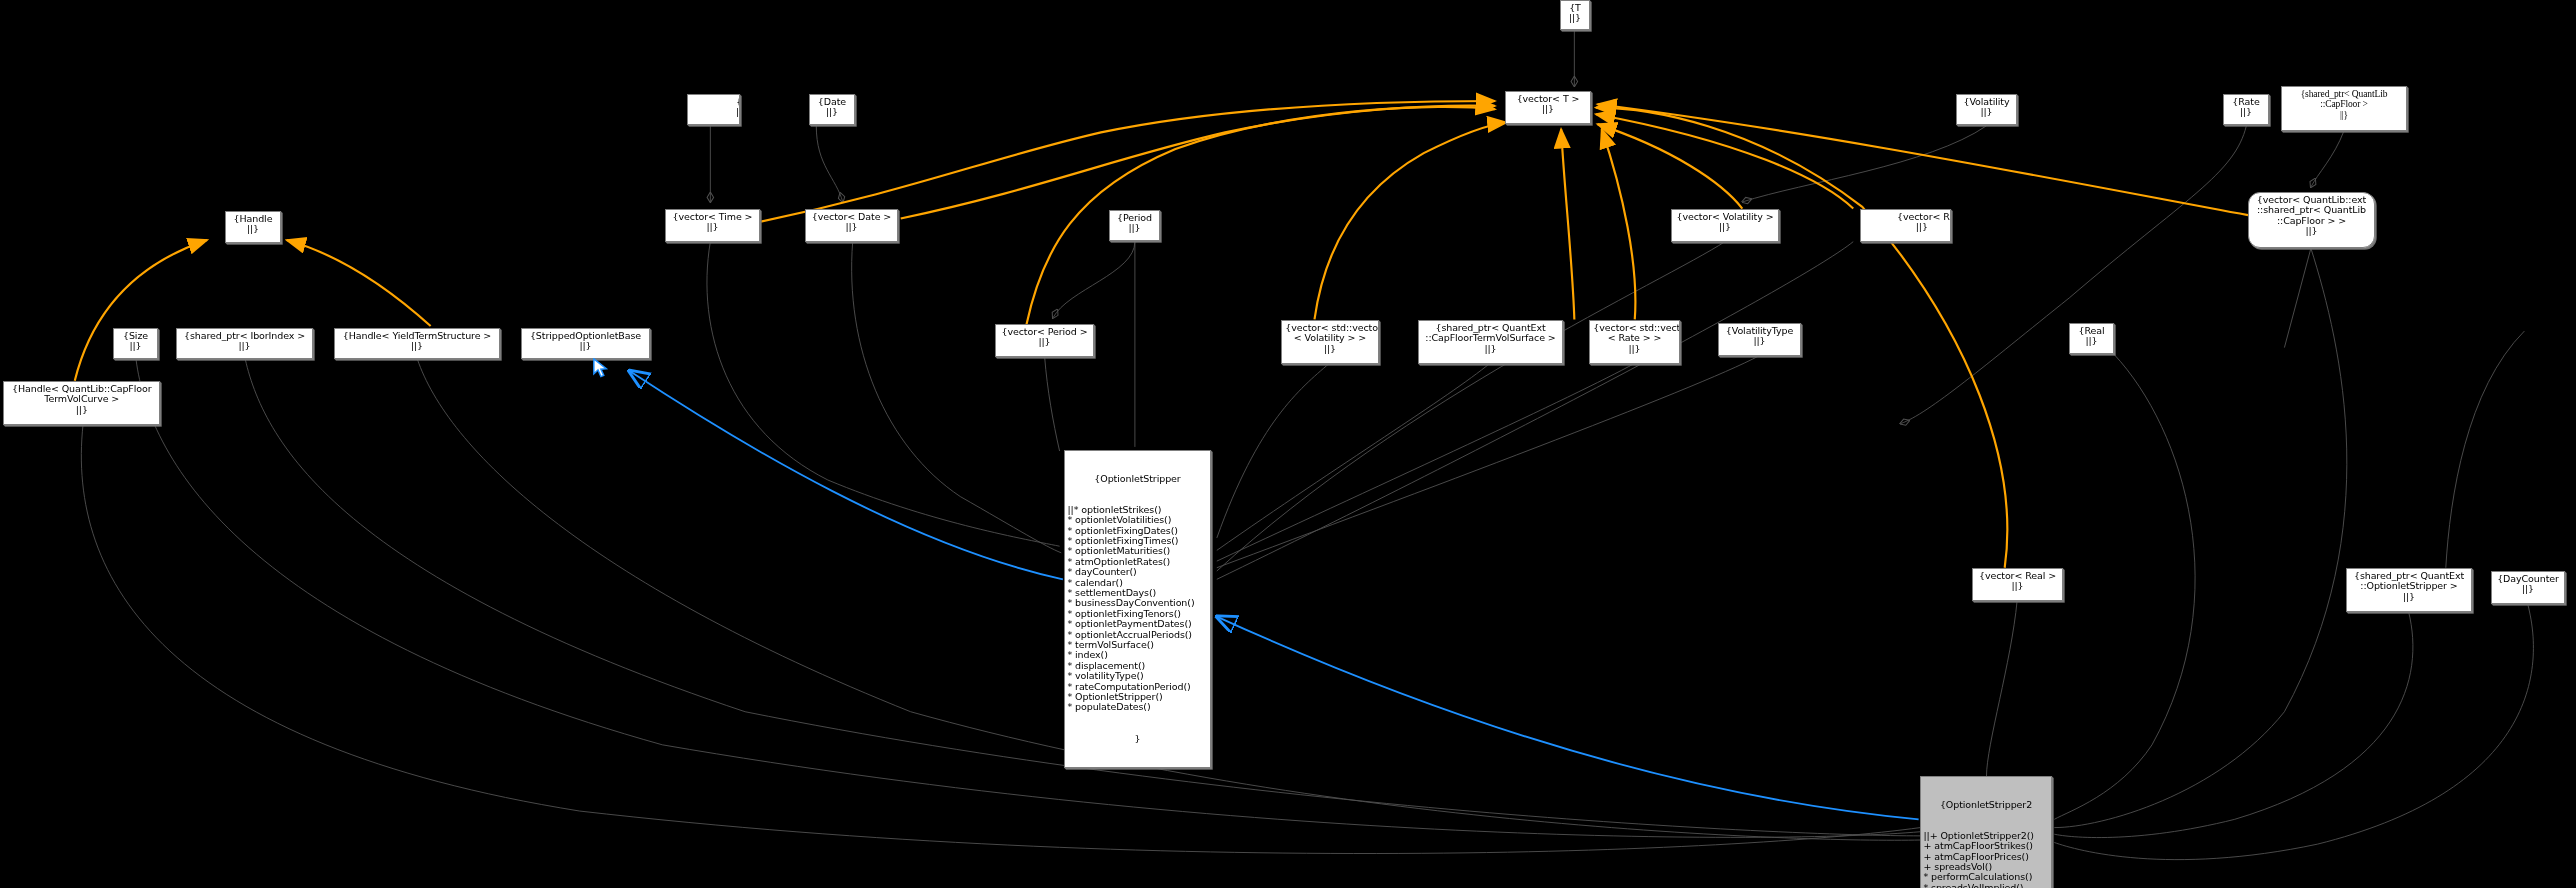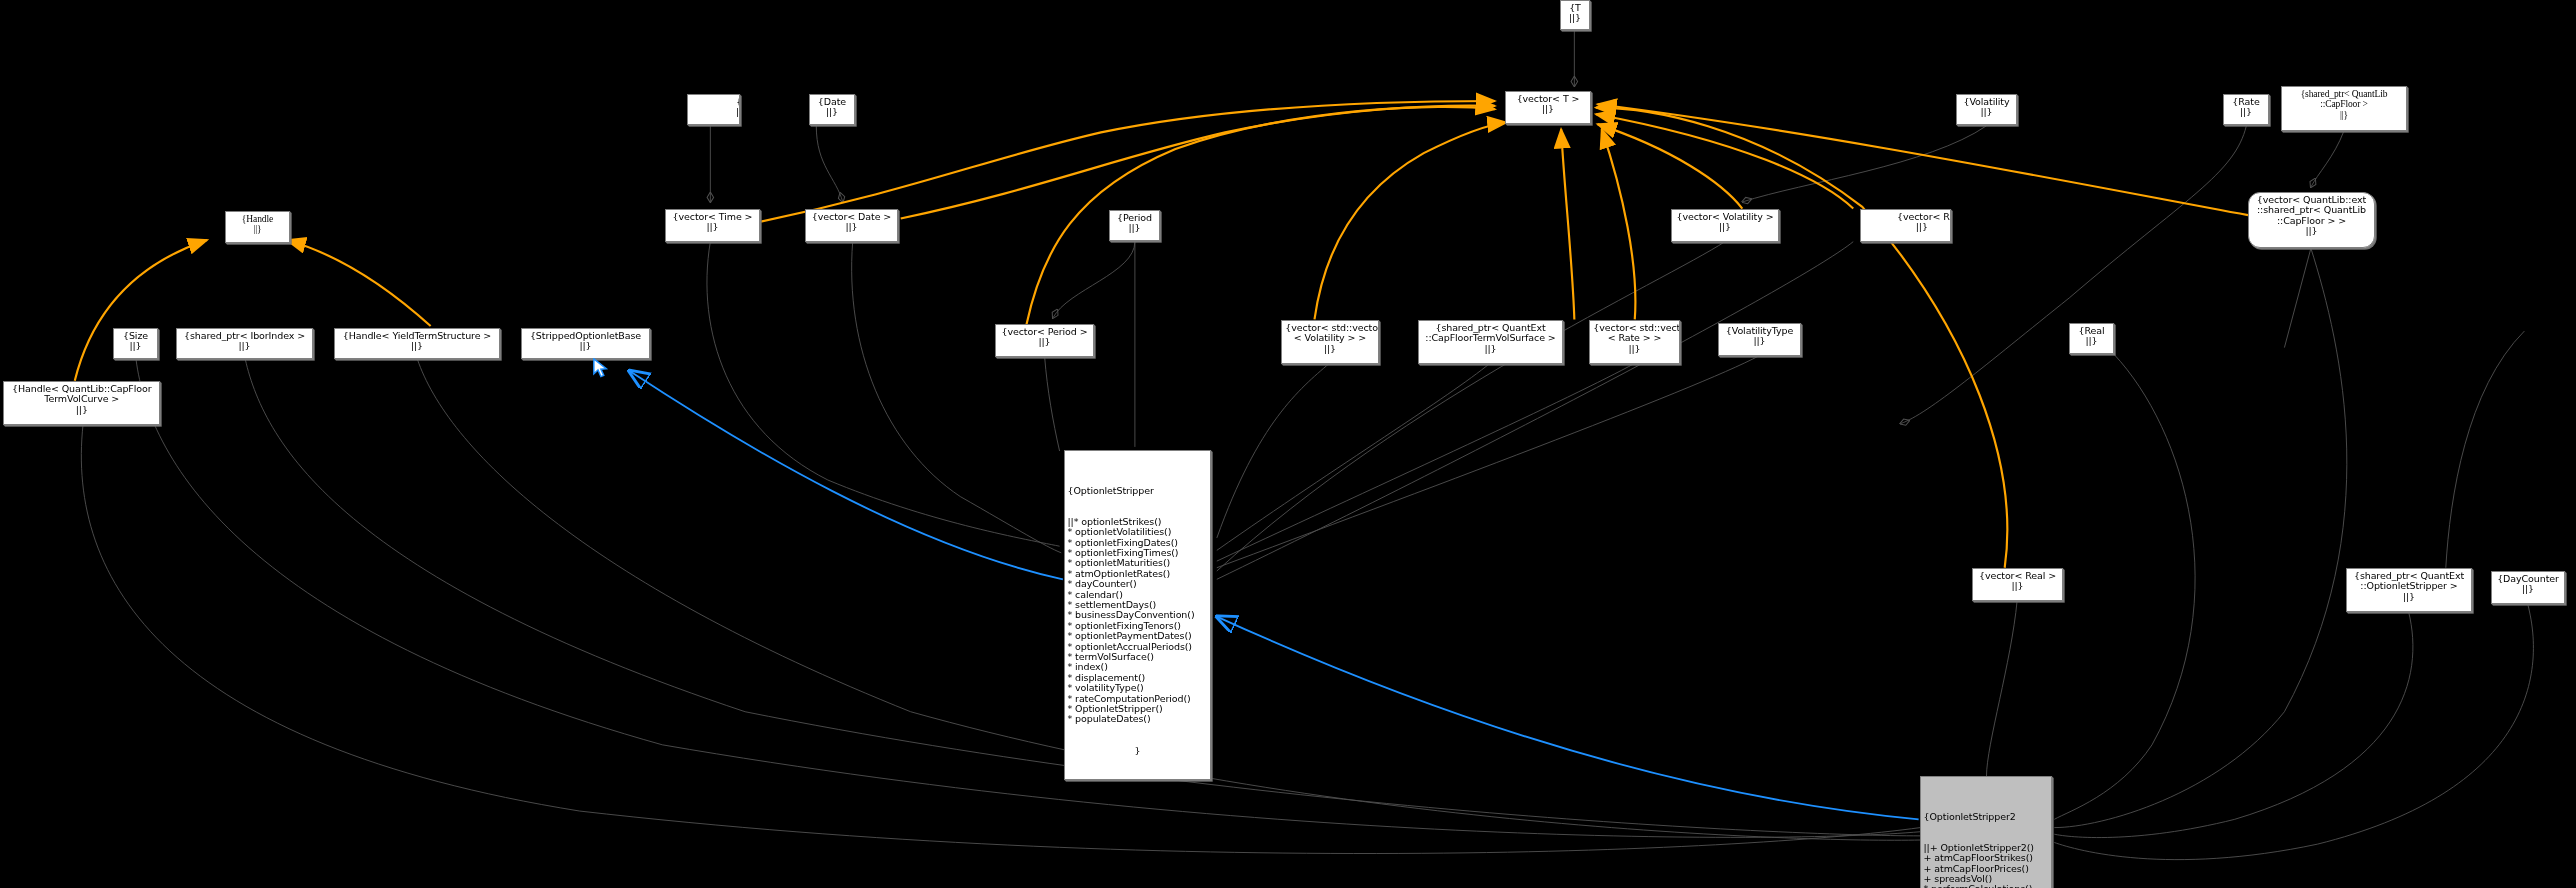--- a/index.html
+++ b/index.html
@@ -21,21 +21,21 @@
     padding:1.7px 3.3px 1.7px 3.3px;
     white-space:pre;
     z-index:5;
     overflow:hidden;
   }
   .node.shaded{background:#bfbfbf;}
   .node .ttl{display:block;}
   .node .members{display:block;text-align:left;}
   .node .brace{display:block;text-align:center;}
   .bigclass{ text-align:left; padding:1.7px 2.5px; }
-  .bigclass .ttl{text-align:left;display:block;margin-top:12px;}
+  .bigclass .ttl{text-align:center;display:block;}
   .bigclass .brace{text-align:center;display:block;}
   .cursor{position:absolute;z-index:30;}
 </style>
 </head>
 <body>
 
 <div id="canvas">
   <svg id="edges" viewBox="0 0 3112 1073">
     <defs>
       <marker id="oarrow" markerWidth="10" markerHeight="10" refX="9" refY="4" orient="auto">
@@ -119,21 +119,21 @@
 ||}</span></div>
       <div class="node" style="left: 2281px; top: 86px; width: 126px; min-height: 45px; font-family: Liberation Serif, serif;"><span>{shared_ptr&lt; QuantLib
 ::CapFloor &gt;
 ||}</span></div>
       <div class="node" style="left: 665px; top: 209px; width: 95px; min-height: 33px;"><span>{vector&lt; Time &gt;
 ||}</span></div>
       <div class="node" style="left: 805px; top: 209px; width: 93px; min-height: 33px;"><span>{vector&lt; Date &gt;
 ||}</span></div>
       <div class="node" style="left: 1109px; top: 210px; width: 51px; min-height: 31px;"><span>{Period
 ||}</span></div>
-      <div class="node" style="left: 225px; top: 211px; width: 65px; min-height: 32px; font-family: Liberation Serif, serif;"><span>{Handle
+      <div class="node" style="left: 225px; top: 211px; width: 56px; min-height: 32px;"><span>{Handle
 ||}</span></div>
       <div class="node" style="left: 1671px; top: 209px; width: 108px; min-height: 33px;"><span>{vector&lt; Volatility &gt;
 ||}</span></div>
       <div class="node" style="left: 1860px; top: 209px; width: 91px; min-height: 33px; padding-left: 36px;"><span>{vector&lt; Rate &gt;
 ||}</span></div>
       <div class="node" style="left: 2248px; top: 192px; width: 127px; min-height: 56px; border-radius: 12px;"><span>{vector&lt; QuantLib::ext
 ::shared_ptr&lt; QuantLib
 ::CapFloor &gt; &gt;
 ||}</span></div>
       <div class="node" style="left: 113px; top: 328px; width: 45px; min-height: 31px;"><span>{Size

